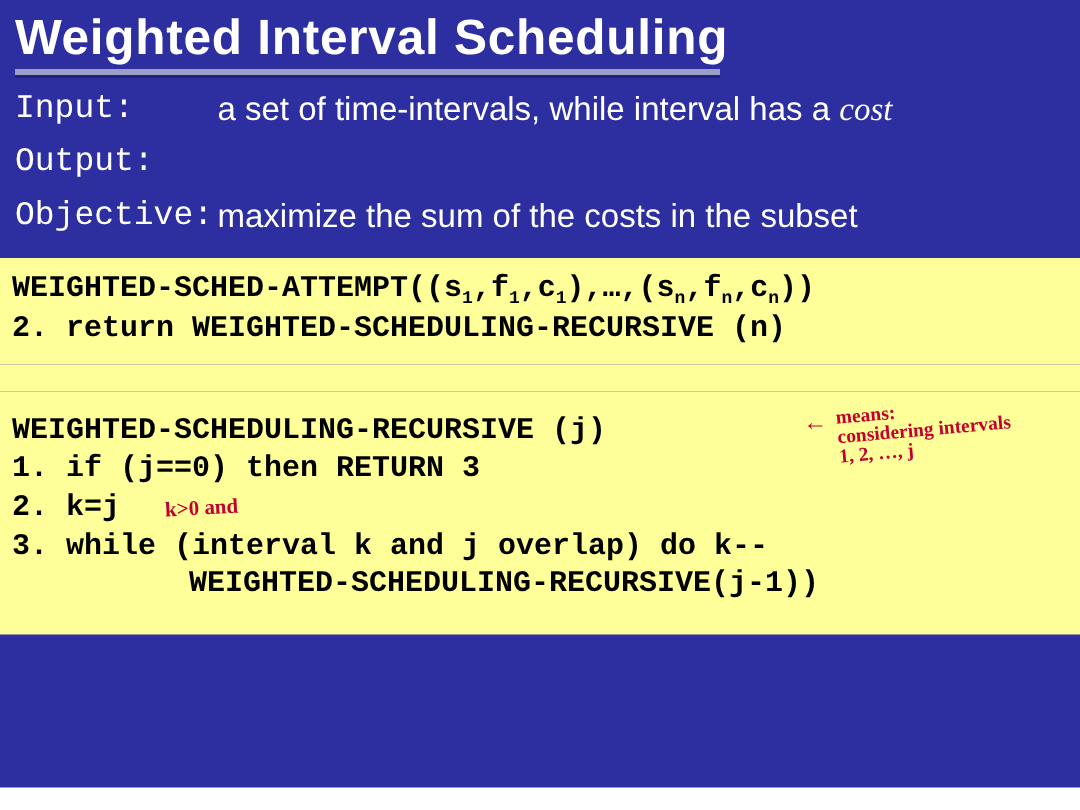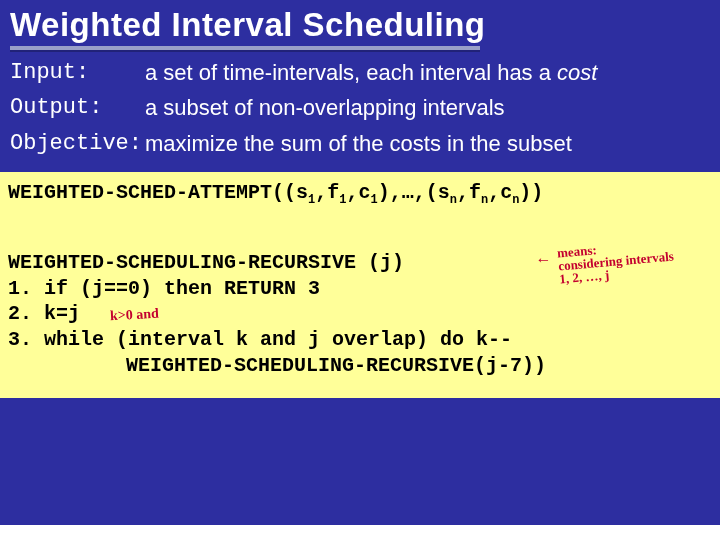--- a/index.html
+++ b/index.html
@@ -41,21 +41,21 @@
     margin: 6px 0 10px 0;
     line-height: 1.15;
   }
   .def-label {
     width: 135px;
     flex-shrink: 0;
     font-family: "Courier New", monospace;
     font-size: 22px;
   }
   .def-text { flex: 1; }
-  .italic { font-style: italic; }
+  .italic { font-style: italic; font-family: Liberation Serif, serif; }
   .code-block {
     background: #ffff99;
     color: #000;
     font-family: "Courier New", monospace;
     font-weight: bold;
     font-size: 20px;
     line-height: 1.28;
     padding: 8px 8px 10px 8px;
     margin: 0;
     position: relative;
@@ -107,48 +107,48 @@
 
 <div class="slide">
 
   <div class="title">Weighted Interval Scheduling</div>
   <div class="title-underline"></div>
 
   <div class="defs">
     <div class="def-row">
       <div class="def-label">Input:</div>
       <div class="def-text">
-        <span>a set of time-intervals, each interval has a </span><span class="italic">cost</span>
+        <span>a set of time-intervals, while interval has a </span><span class="italic">cost</span>
       </div>
     </div>
     <div class="def-row">
       <div class="def-label">Output:</div>
-      <div class="def-text">a subset of non-overlapping intervals</div>
     </div>
     <div class="def-row">
       <div class="def-label">Objective:</div>
       <div class="def-text">maximize the sum of the costs in the subset</div>
     </div>
   </div>
 
   <div class="code-block">
     <div class="code-line"><span>WEIGHTED-SCHED-ATTEMPT((s</span><span class="sub">1</span><span>,f</span><span class="sub">1</span><span>,c</span><span class="sub">1</span><span>),…,(s</span><span class="sub">n</span><span>,f</span><span class="sub">n</span><span>,c</span><span class="sub">n</span><span>))</span></div>
+    <div class="code-line">2. return WEIGHTED-SCHEDULING-RECURSIVE (n)</div>
   </div>
 
   <div class="gap"></div>
 
   <div class="code-block second">
     <div class="annot means">
       <span class="arrow">←</span>
       <div>means:</div>
       <div>considering intervals</div>
       <div>1, 2, …, j</div>
     </div>
     <div class="annot kcond">k&gt;0 and</div>
 
     <div class="code-line">WEIGHTED-SCHEDULING-RECURSIVE (j)</div>
     <div class="code-line">1. if (j==0) then RETURN 3</div>
     <div class="code-line">2. k=j</div>
     <div class="code-line">3. while (interval k and j overlap) do k--</div>
-    <div class="code-line indent">    WEIGHTED-SCHEDULING-RECURSIVE(j-7))</div>
+    <div class="code-line indent">    WEIGHTED-SCHEDULING-RECURSIVE(j-1))</div>
   </div>
 
 </div>
 
 </body></html>

